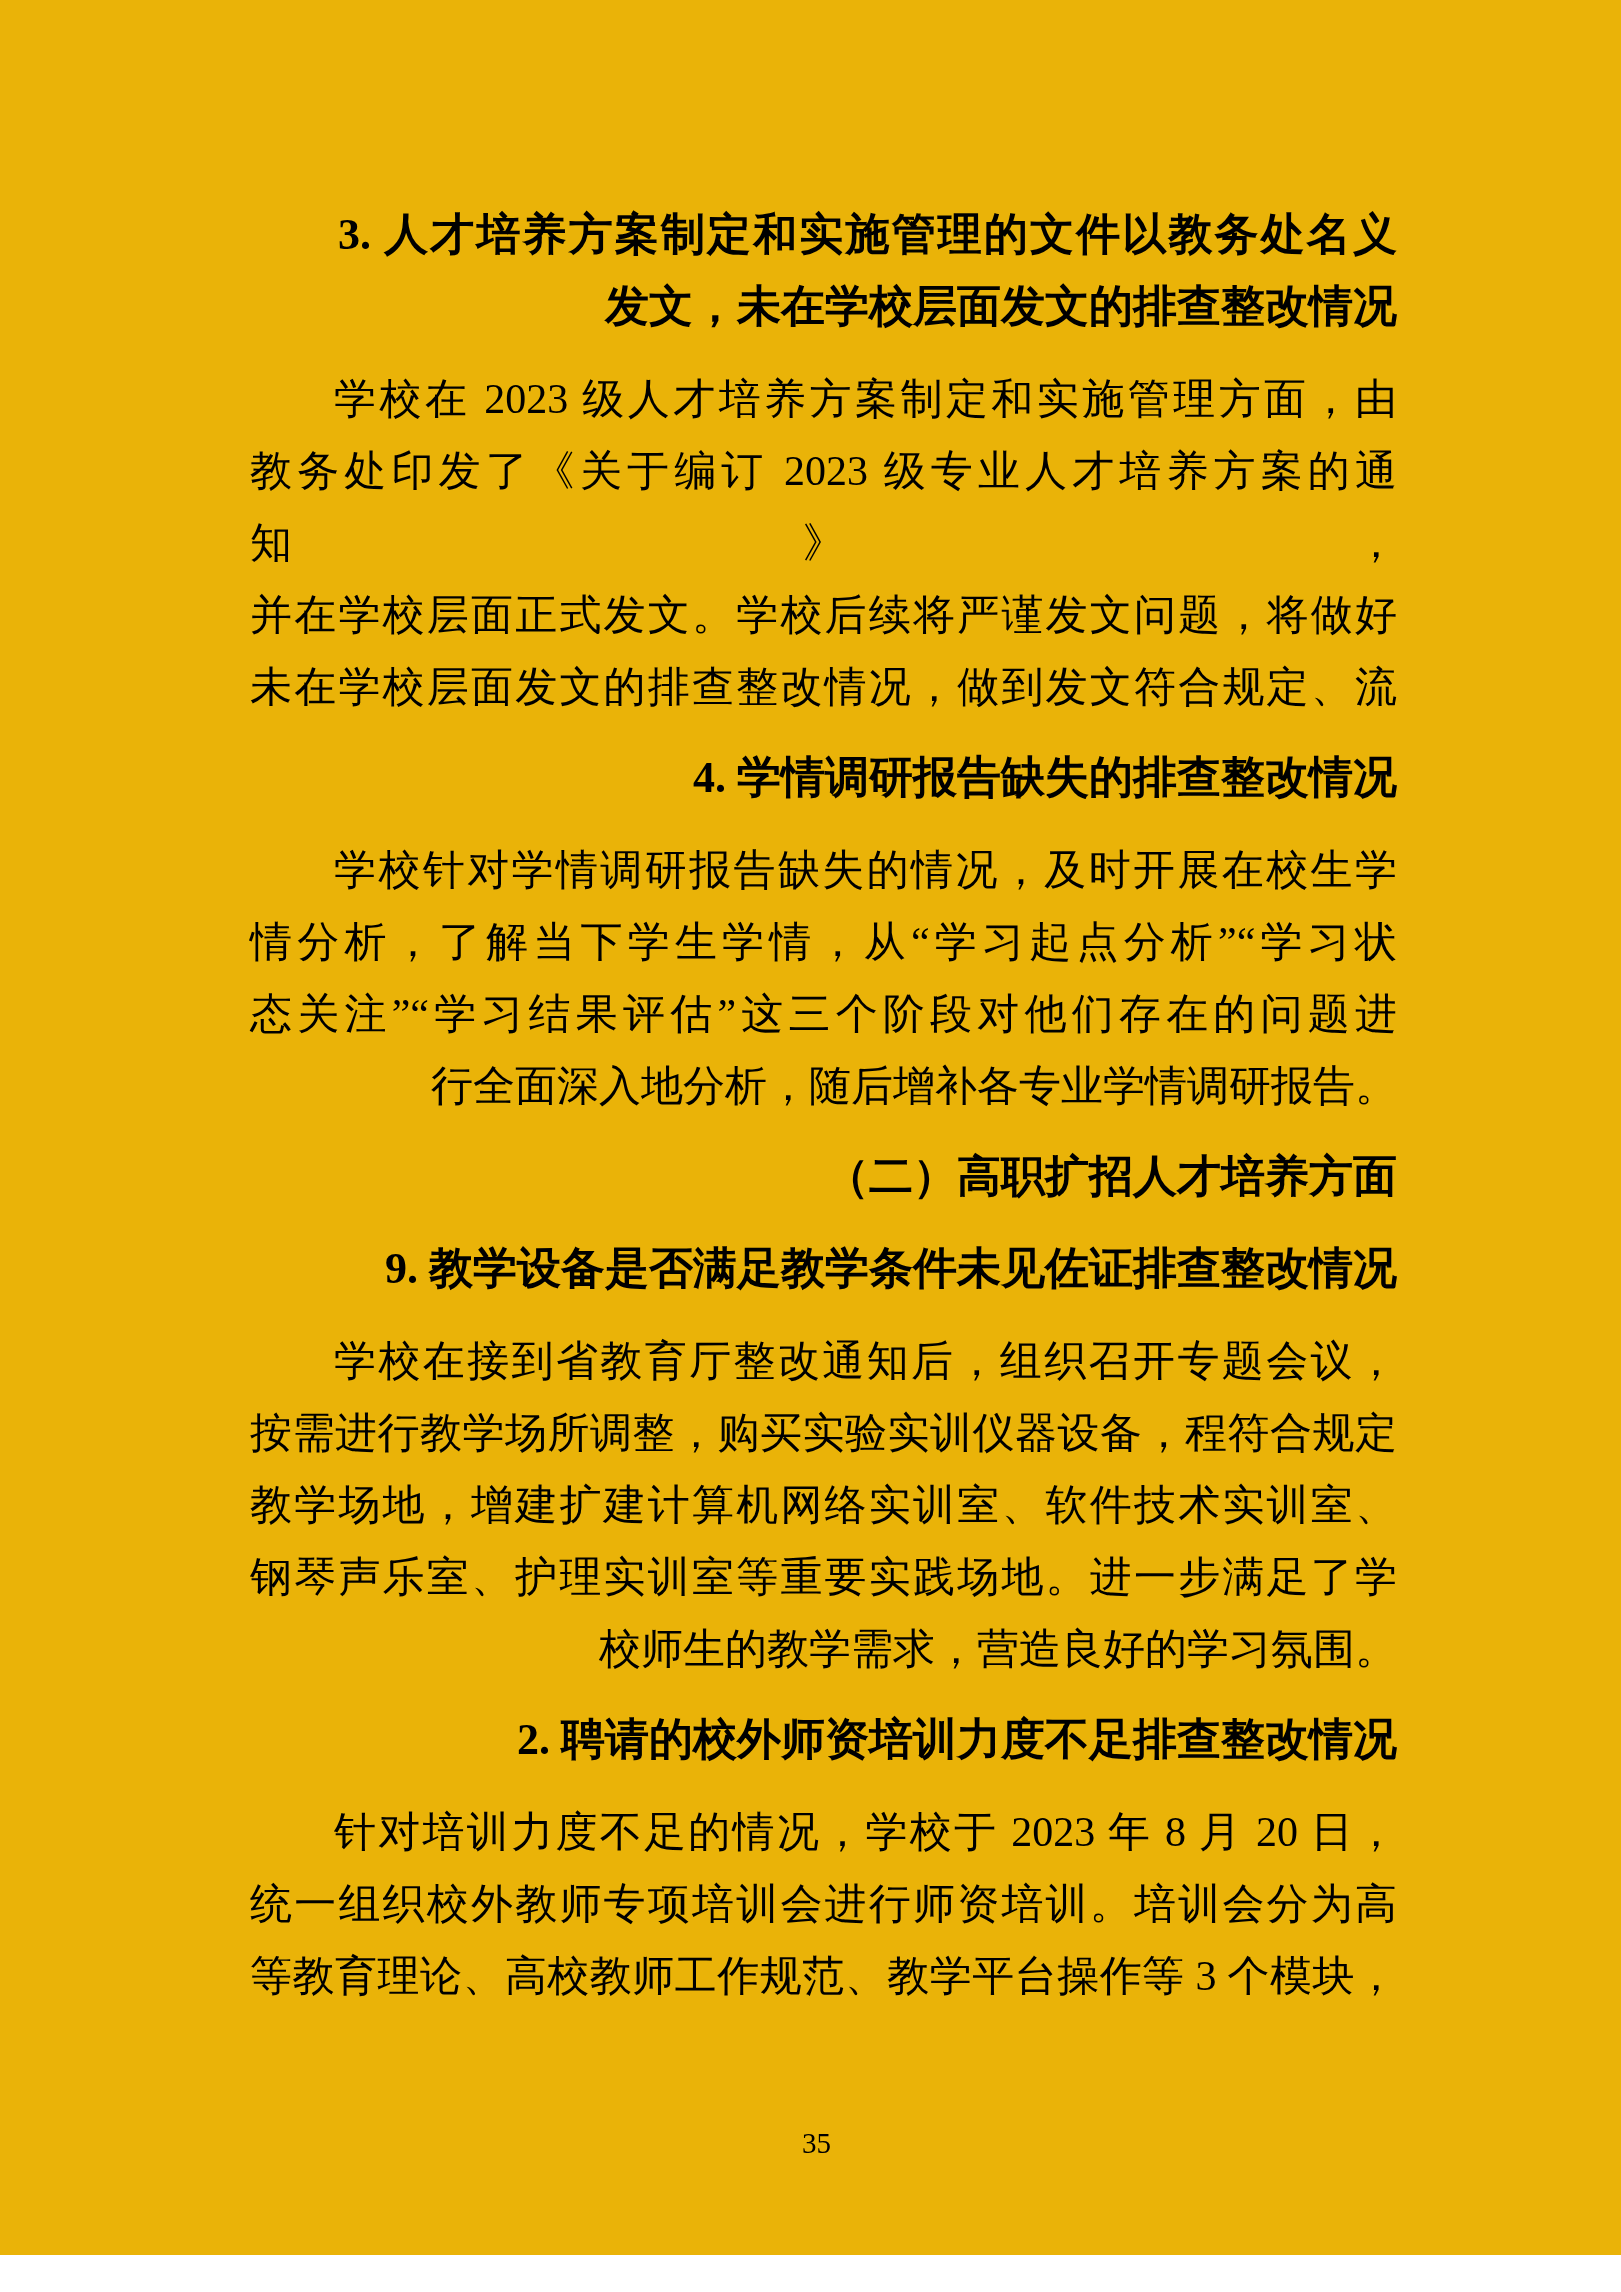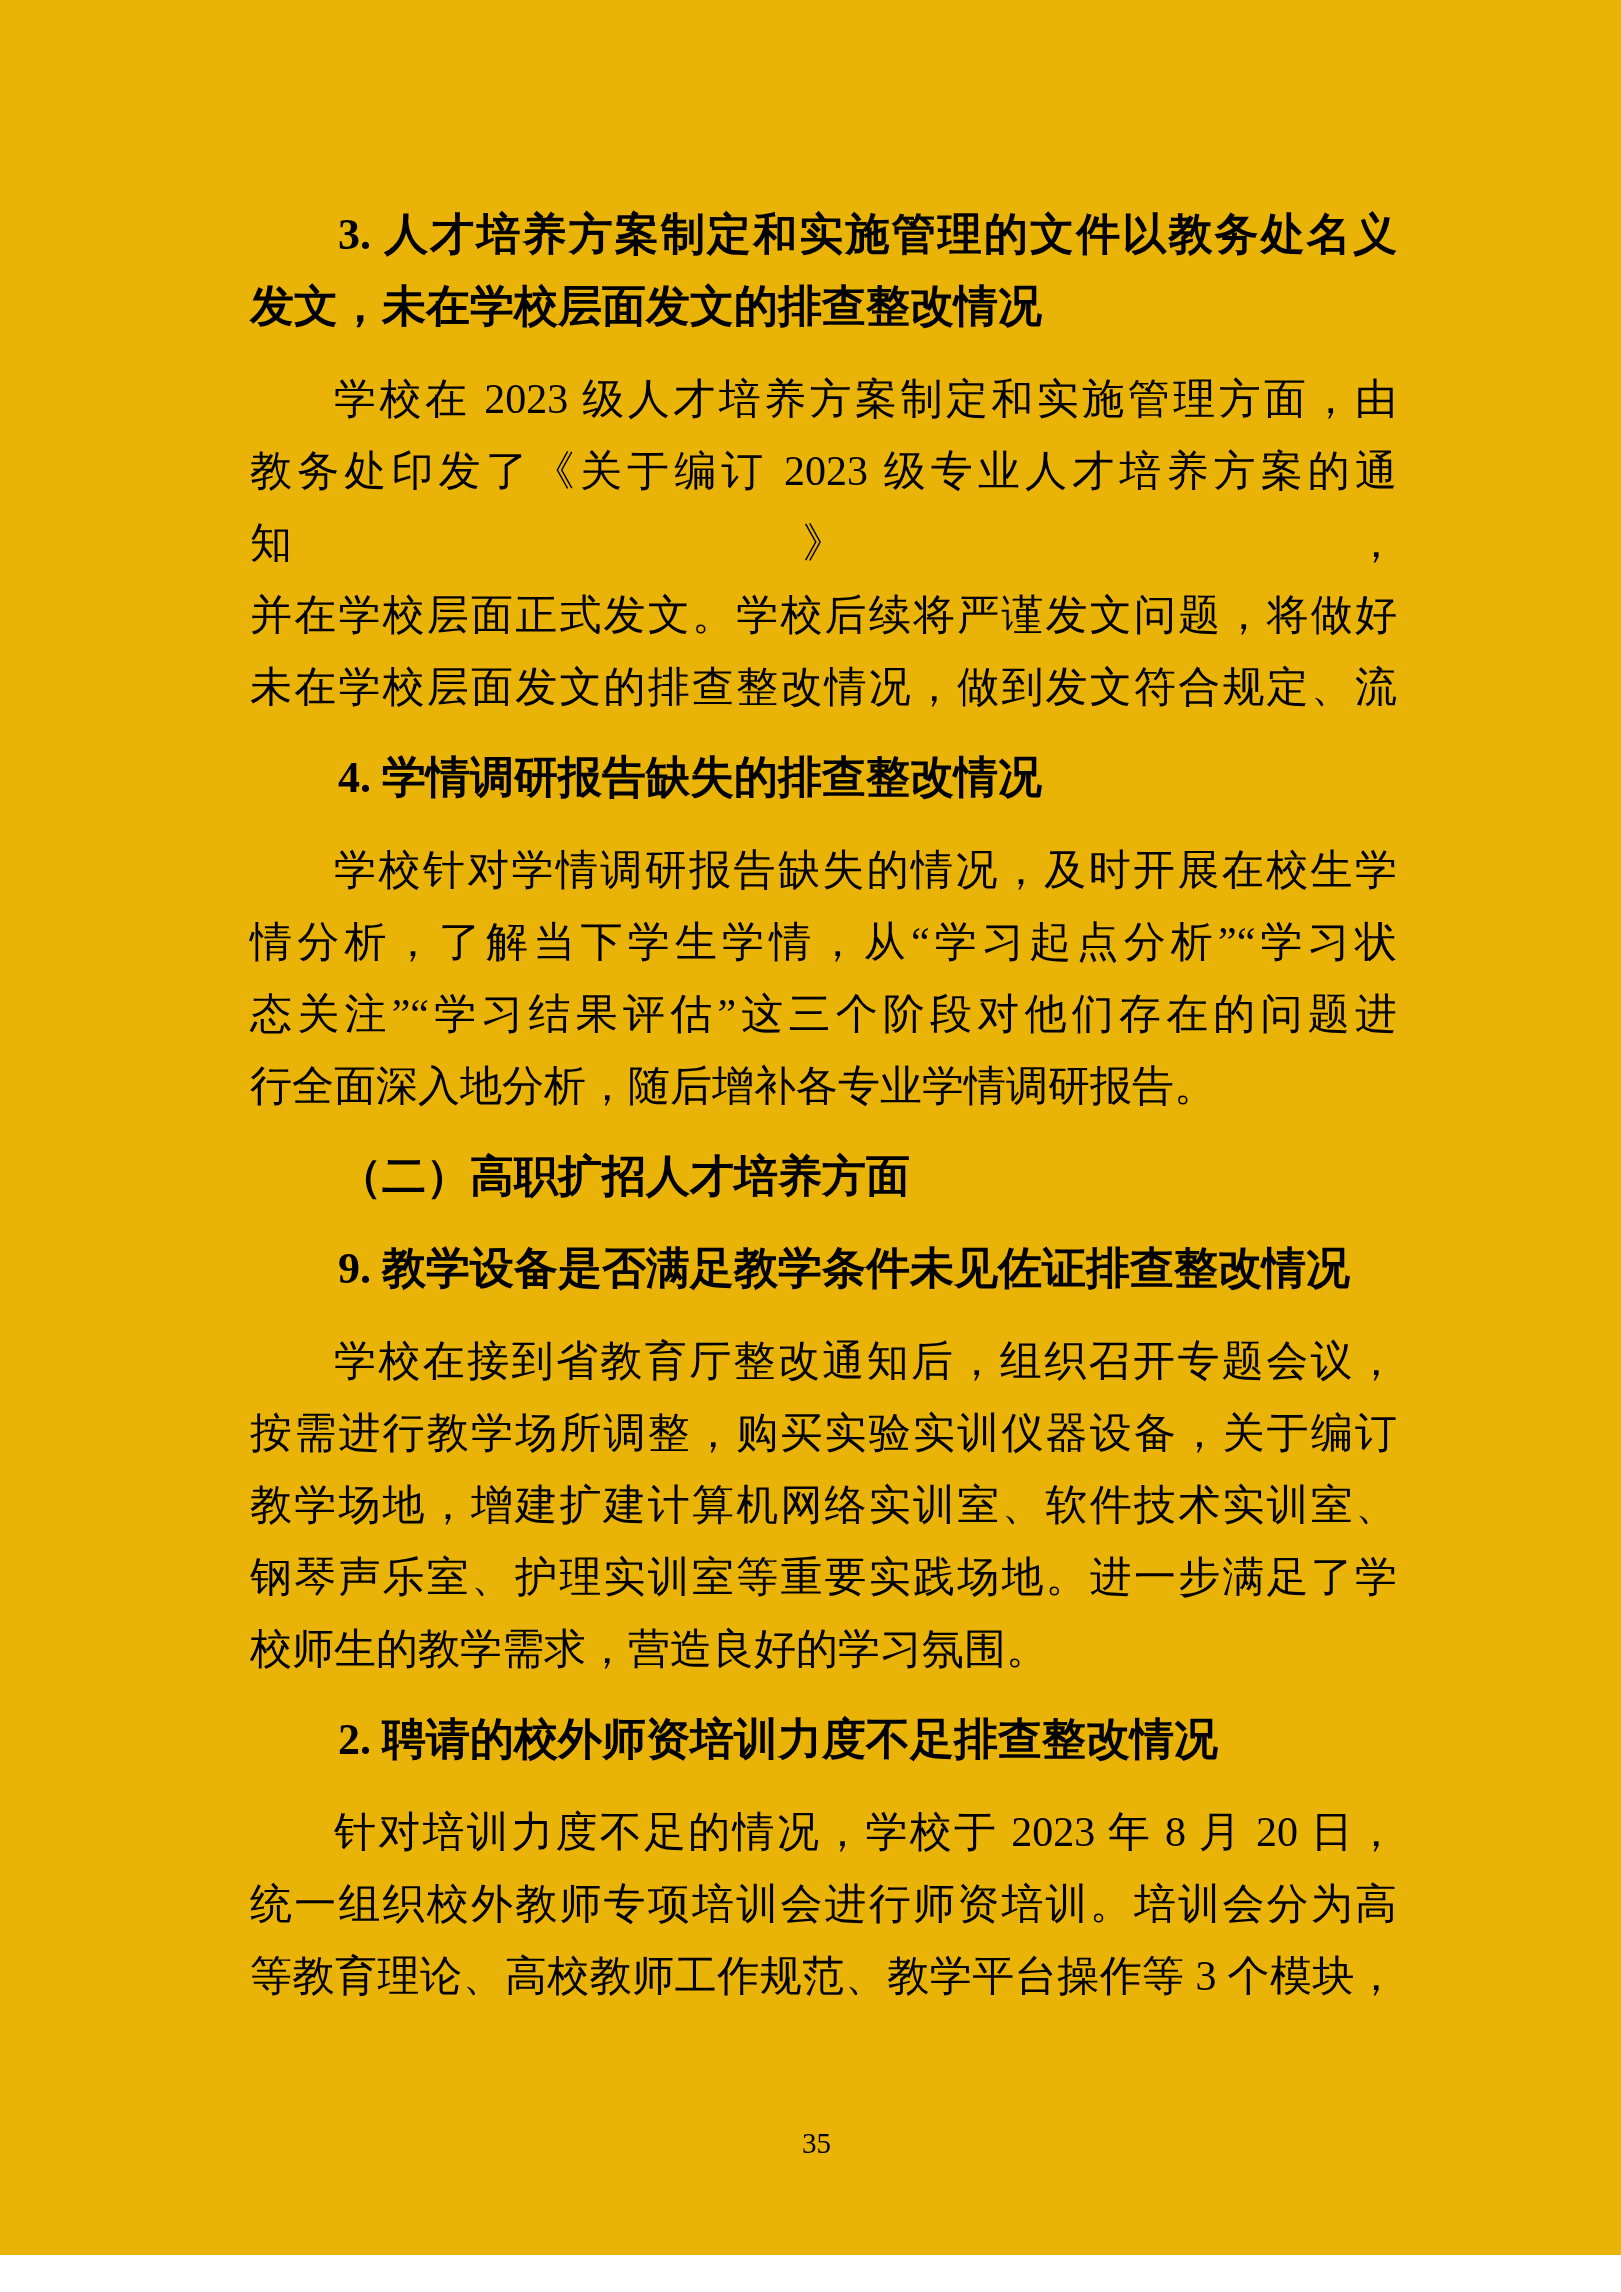--- a/index.html
+++ b/index.html
@@ -13,21 +13,21 @@
   }
   .content{
     position:absolute;
     left:250px;top:199px;
     width:1147px;
   }
   .line{
     line-height:72px;
     font-size:42px;
     color:#000000;
-    text-align:left;
+    text-align:right;
   }
   .h{
     font-weight:700;
     font-size:44px;
   }
   .just{
     text-align:justify;
     text-align-last:justify;
   }
   .indent{
@@ -79,21 +79,21 @@
     <div class="block hblock">
       <div class="line h indent">（二）高职扩招人才培养方面</div>
     </div>
 
     <div class="block hblock">
       <div class="line h indent">9. 教学设备是否满足教学条件未见佐证排查整改情况</div>
     </div>
 
     <div class="block">
       <div class="line just indent">学校在接到省教育厅整改通知后，组织召开专题会议，</div>
-      <div class="line just">按需进行教学场所调整，购买实验实训仪器设备，关于编订</div>
+      <div class="line just">按需进行教学场所调整，购买实验实训仪器设备，程符合规定</div>
       <div class="line just">教学场地，增建扩建计算机网络实训室、软件技术实训室、</div>
       <div class="line just">钢琴声乐室、护理实训室等重要实践场地。进一步满足了学</div>
       <div class="line">校师生的教学需求，营造良好的学习氛围。</div>
     </div>
 
     <div class="block hblock">
       <div class="line h indent">2. 聘请的校外师资培训力度不足排查整改情况</div>
     </div>
 
     <div class="block">

